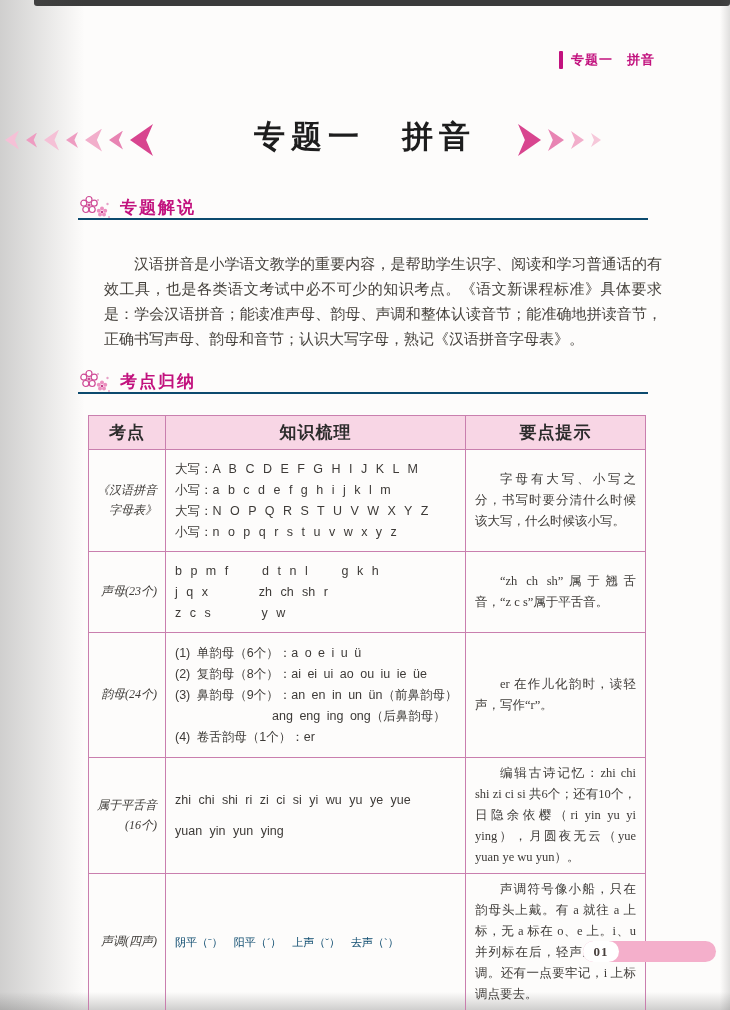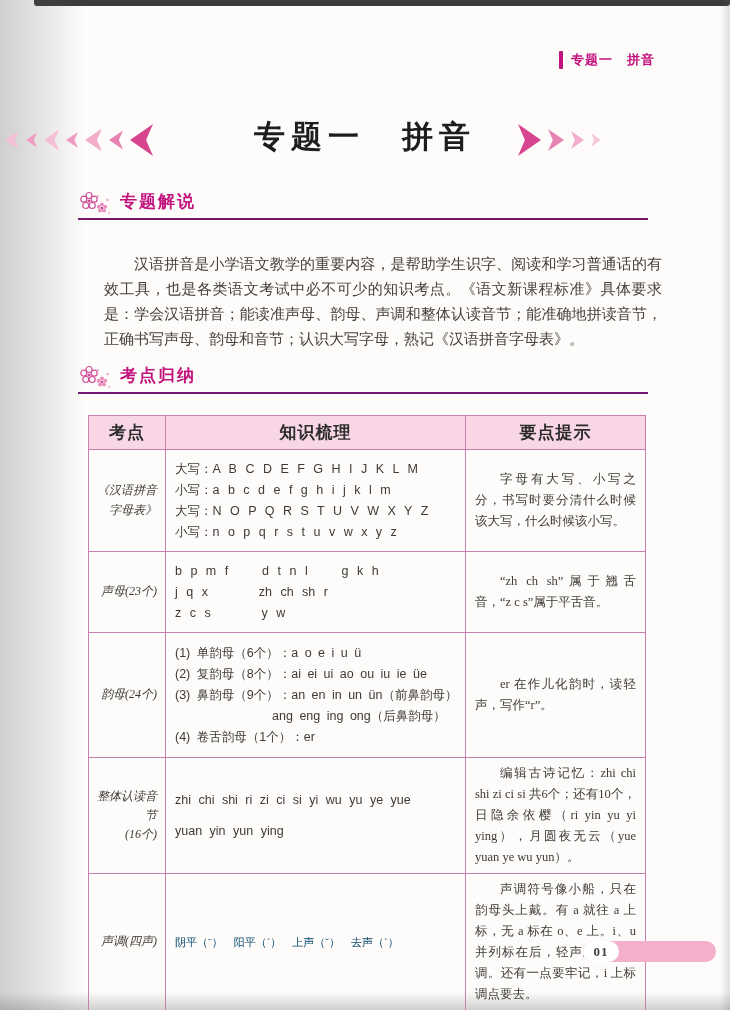--- a/index.html
+++ b/index.html
@@ -21,22 +21,22 @@
   .main-title{position:absolute;top:116px;left:0;width:730px;margin:0;text-align:center;
     font-family:"Liberation Sans",sans-serif;font-weight:bold;font-size:31px;color:#1d1d1d;letter-spacing:6px;}
   .arrows{position:absolute;display:flex;align-items:center;gap:7px;height:36px;}
   .arrows-left{left:5px;top:122px;}
   .arrows-right{left:518px;top:122px;}
   .arr{display:inline-block;}
   .arr.l{clip-path:polygon(100% 0,0 50%,100% 100%,70% 50%);}
   .arr.r{clip-path:polygon(0 0,100% 50%,0 100%,30% 50%);}
 
   
-  .section-head{position:absolute;left:78px;width:570px;height:30px;display:flex;align-items:center;gap:8px;
-    border-bottom:2px solid #701a75;padding-bottom:2px;}
+  .section-head{position:absolute;left:78px;width:570px;height:30px;display:flex;align-items:flex-end;gap:8px;
+    border-bottom:2px solid #0c4a6e;padding-bottom:2px;}
   .section-title{color:#c2127e;font-weight:bold;font-size:17px;font-family:"Liberation Sans",sans-serif;letter-spacing:2px;line-height:1;}
   .flower{flex:0 0 auto;margin-bottom:-6px;}
 
   
   .intro{position:absolute;left:88px;top:236px;width:558px;margin:16px;
     font-size:15px;line-height:25px;color:#45413c;text-align:justify;text-indent:2em;}
 
   
   table.points{position:absolute;left:88px;top:415px;width:557px;border-collapse:collapse;table-layout:fixed;}
   table.points,
@@ -180,21 +180,21 @@
       <tr class="r3">
         <td class="topic">韵母(24个)</td>
         <td class="knowledge ws3">(1) 单韵母（6个）：a o e i u ü
 (2) 复韵母（8个）：ai ei ui ao ou iu ie üe
 (3) 鼻韵母（9个）：an en in un ün（前鼻韵母）
                ang eng ing ong（后鼻韵母）
 (4) 卷舌韵母（1个）：er</td>
         <td class="hint">er 在作儿化韵时，读轻声，写作“r”。</td>
       </tr>
       <tr class="r4">
-        <td class="topic">整体认读音节
+        <td class="topic">属于平舌音
 (16个)</td>
         <td class="knowledge ws4 lh-wide">zhi chi shi ri zi ci si yi wu yu ye yue
 yuan yin yun ying</td>
         <td class="hint">编辑古诗记忆：zhi chi shi zi ci si 共6个；还有10个，日隐余依樱（ri yin yu yi ying），月圆夜无云（yue yuan ye wu yun）。</td>
       </tr>
       <tr class="r5">
         <td class="topic">声调(四声)</td>
         <td class="knowledge serif-k">阴平（ˉ）　阳平（ˊ）　上声（ˇ）　去声（ˋ）</td>
         <td class="hint">声调符号像小船，只在韵母头上戴。有 a 就往 a 上标，无 a 标在 o、e 上。i、u 并列标在后，轻声上面不标调。还有一点要牢记，i 上标调点要去。</td>
       </tr>

